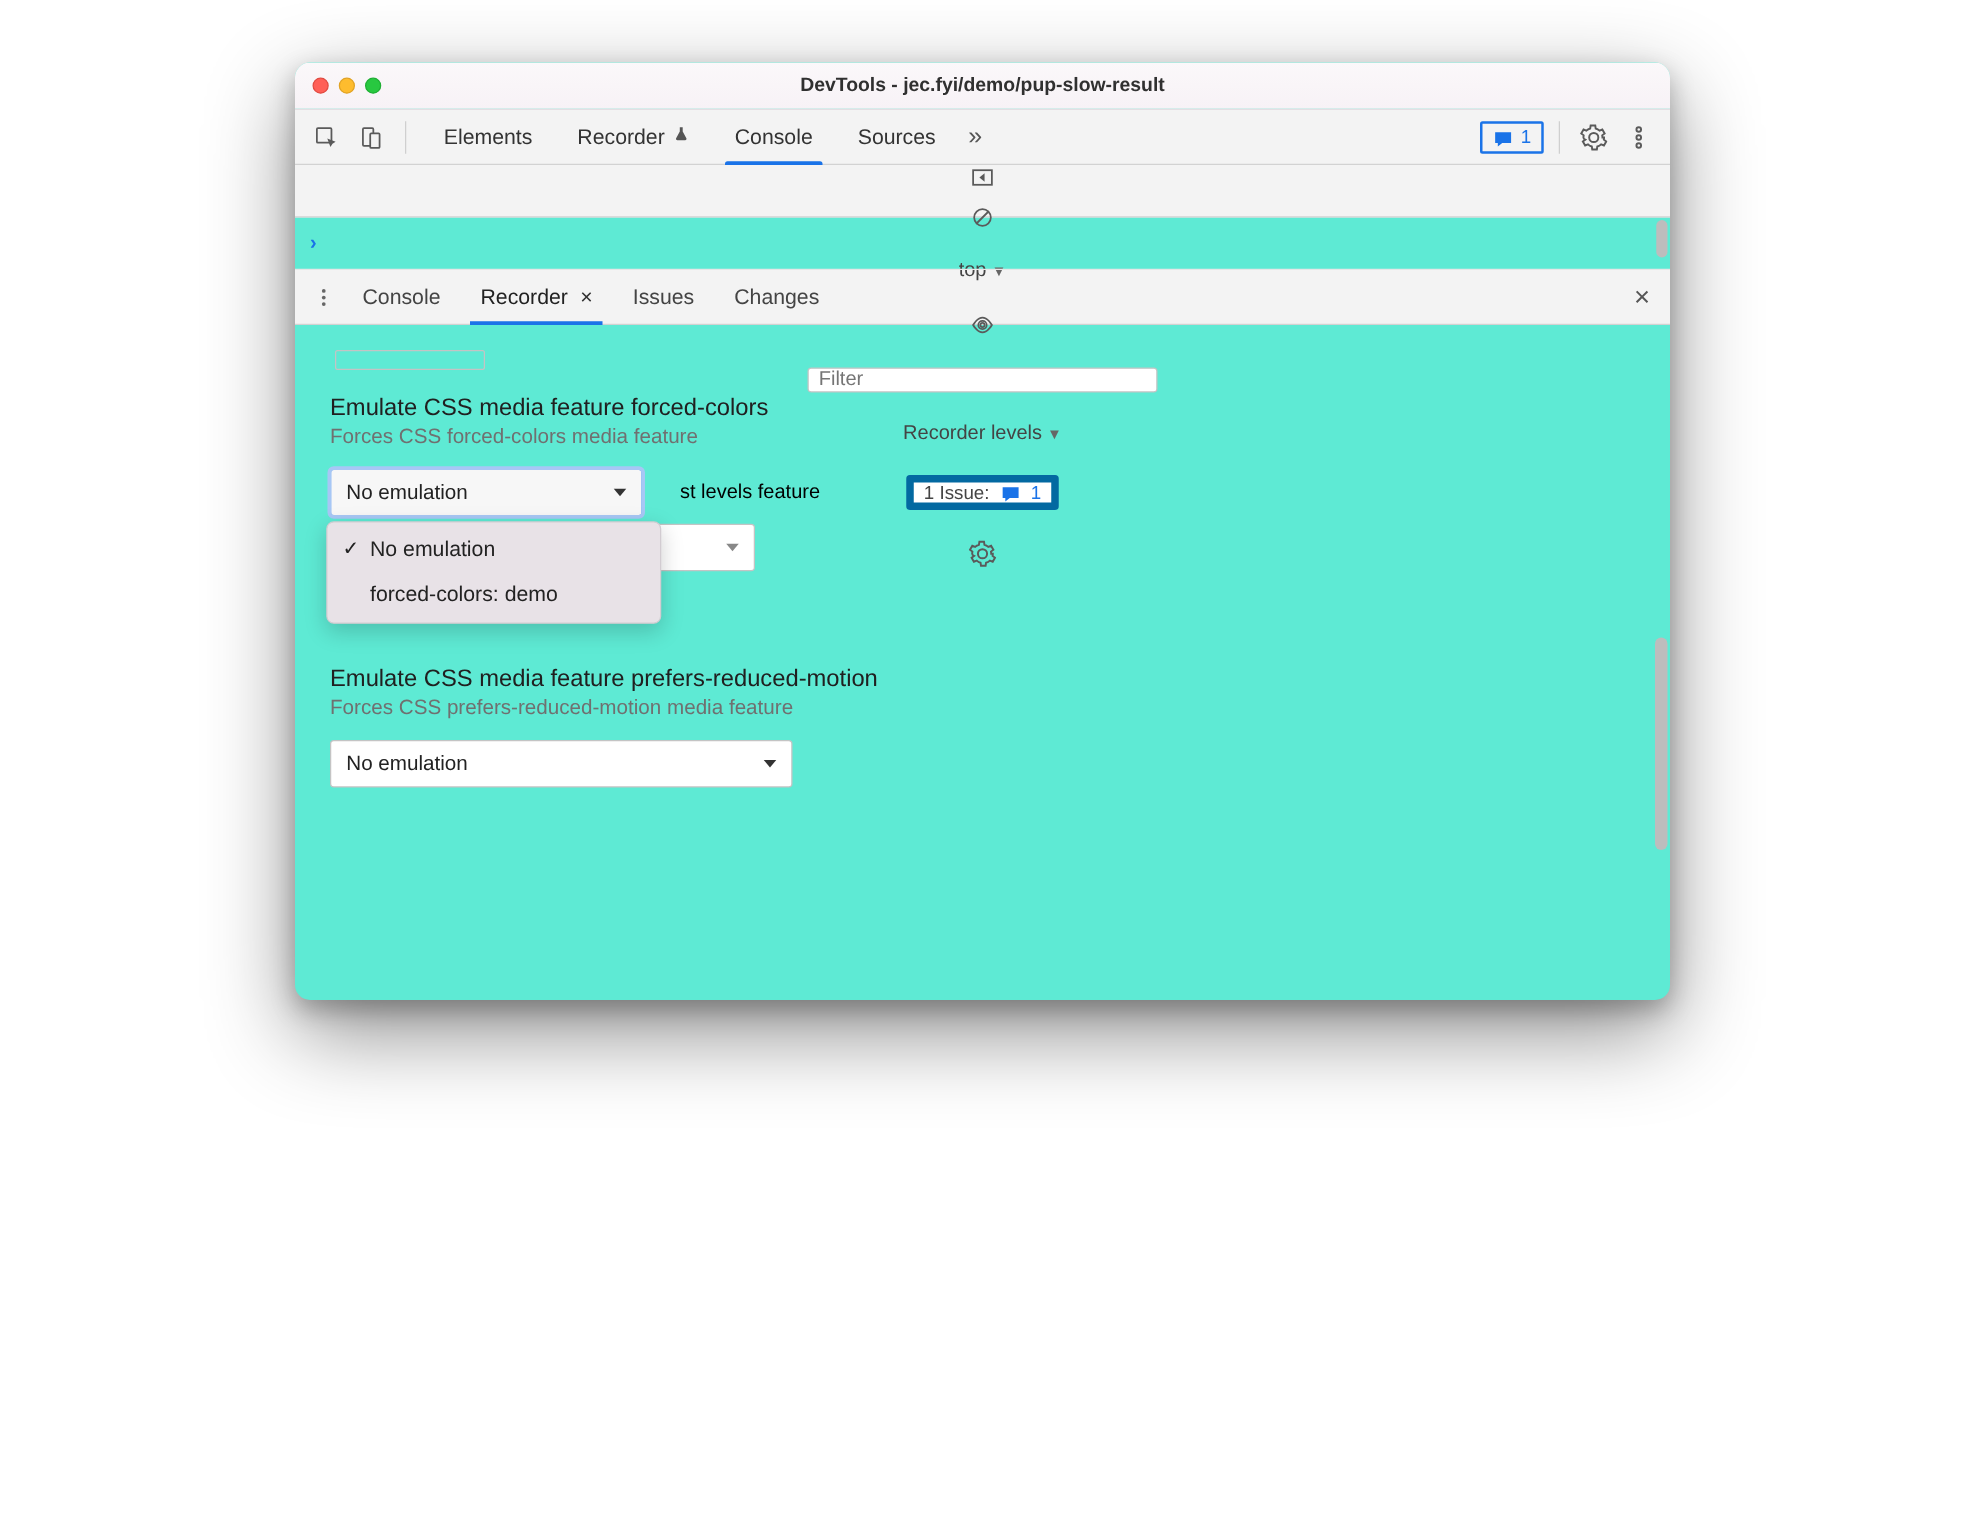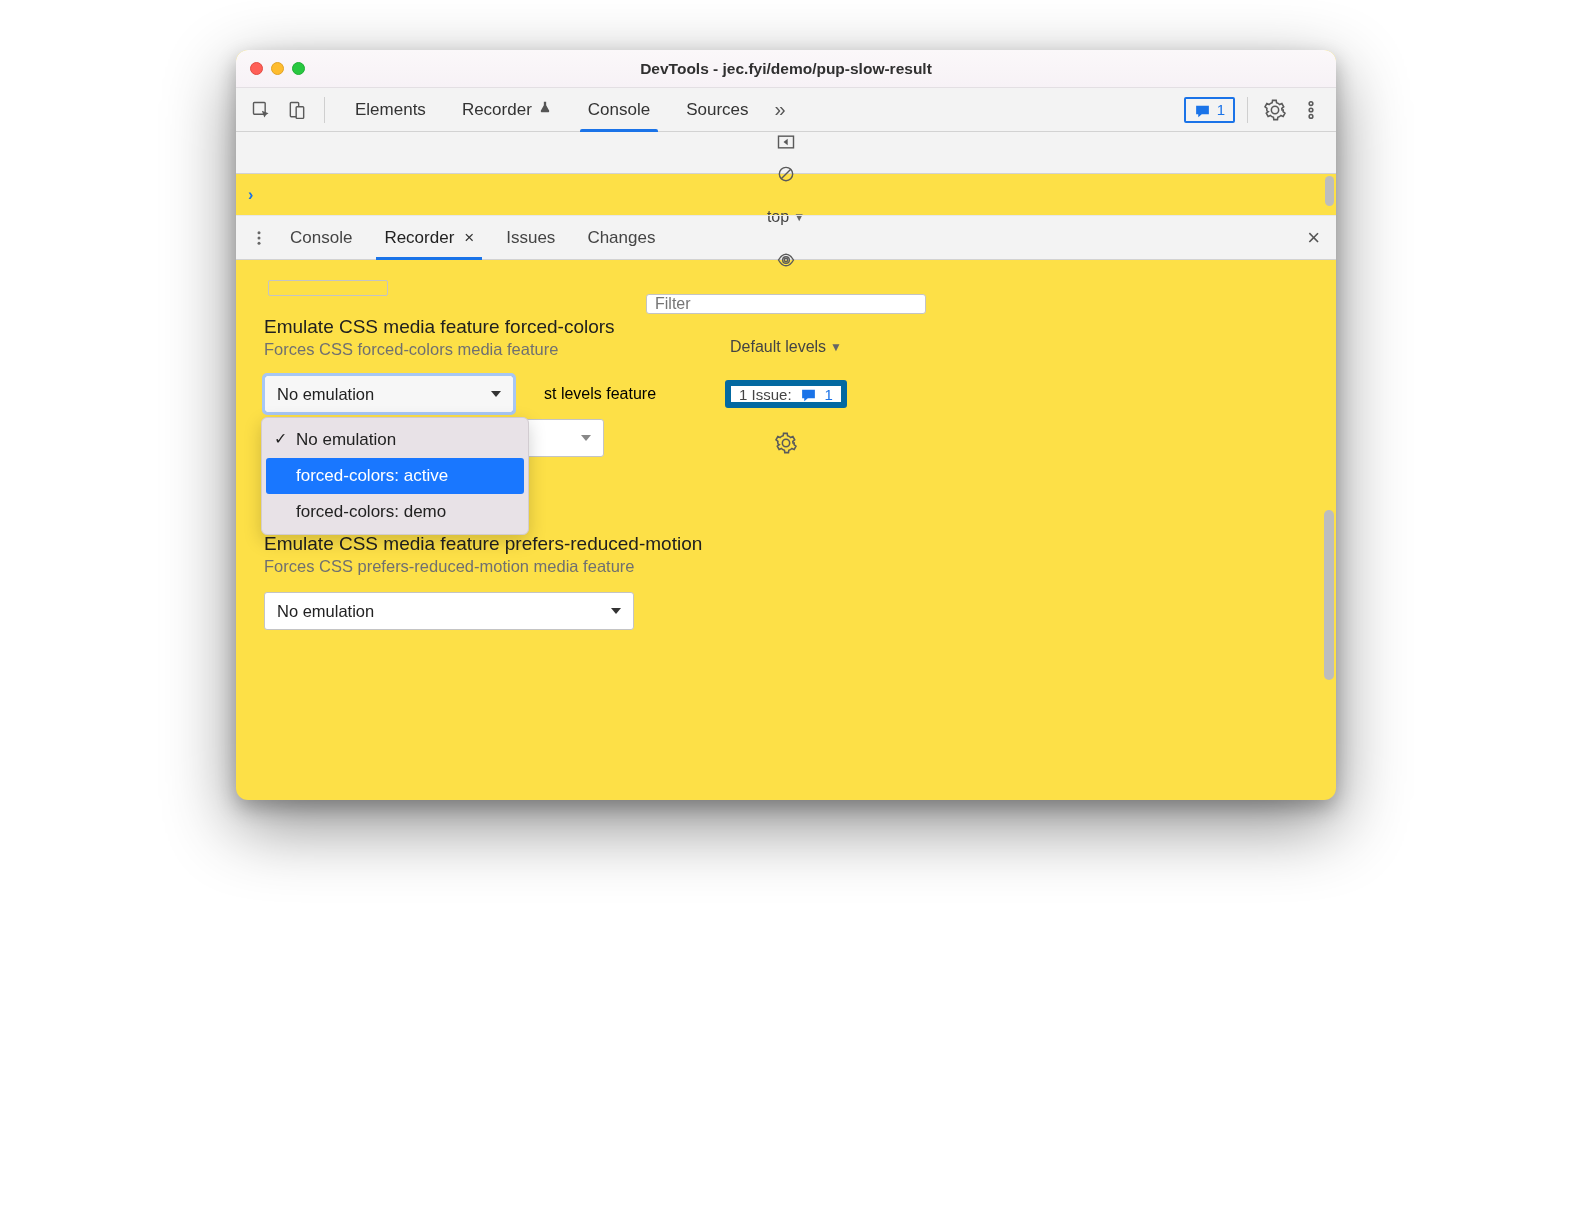--- a/index.html
+++ b/index.html
@@ -7,21 +7,21 @@
   body {
     font-family: -apple-system, "Helvetica Neue", Arial, sans-serif;
     background: #fff;
     display: flex;
     align-items: flex-start;
     justify-content: center;
     padding: 50px 60px 120px 60px;
   }
   .window {
     width: 1100px;
-    background: #fde047;
+    background: #5eead4;
     border-radius: 12px;
     box-shadow: 0 25px 70px rgba(0,0,0,0.45), 0 8px 20px rgba(0,0,0,0.25);
     overflow: hidden;
     position: relative;
   }
   .titlebar {
     height: 38px;
     background: linear-gradient(#fbf8fa, #f7f2f6);
     border-bottom: 1px solid #e3dfe3;
     display: flex;
@@ -308,21 +308,21 @@
     <div class="ico-btn">
       <svg viewBox="0 0 24 24" fill="#5a5a5a" stroke="none">
           <path d="M12 5 C7 5 3 12 3 12 s4 7 9 7 9-7 9-7 -4-7-9-7zm0 11a4 4 0 1 1 0-8 4 4 0 0 1 0 8z"></path>
           <circle cx="12" cy="12" r="2"></circle>
         </svg>
     </div>
     <div class="vdiv"></div>
     <input class="filter-input" placeholder="Filter" style="">
     <div class="spacer"></div>
     <div class="levels">
-      <span>Default levels</span>
+      <span>Recorder levels</span>
       <span style="font-size:12px;color:#666">▼</span>
     </div>
     <div class="vdiv"></div>
     <div class="issues-pill">
       <span>1 Issue:</span>
       <span class="msg-icon">
         <svg viewBox="0 0 24 24">
             <path d="M3 4 h18 v12 h-10 l-5 4 v-4 h-3 z"></path>
           </svg>
       </span>
@@ -383,21 +383,20 @@
       <p>Forces CSS forced-colors media feature</p>
 
       <div style="position:relative; margin-top:16px;">
         <div class="select-box focused">
           <span>No emulation</span>
           <span class="tri-down"></span>
         </div>
 
         <div class="dropdown-pop" style="top:42px;">
           <div class="opt check">No emulation</div>
-          <div class="opt highlight">forced-colors: active</div>
           <div class="opt">forced-colors: demo</div>
         </div>
       </div>
     </div>
 
     <div class="section section-3">
       <h3>Emulate CSS media feature prefers-reduced-motion</h3>
       <p>Forces CSS prefers-reduced-motion media feature</p>
       <div class="select-box sel-wide">
         <span>No emulation</span>

